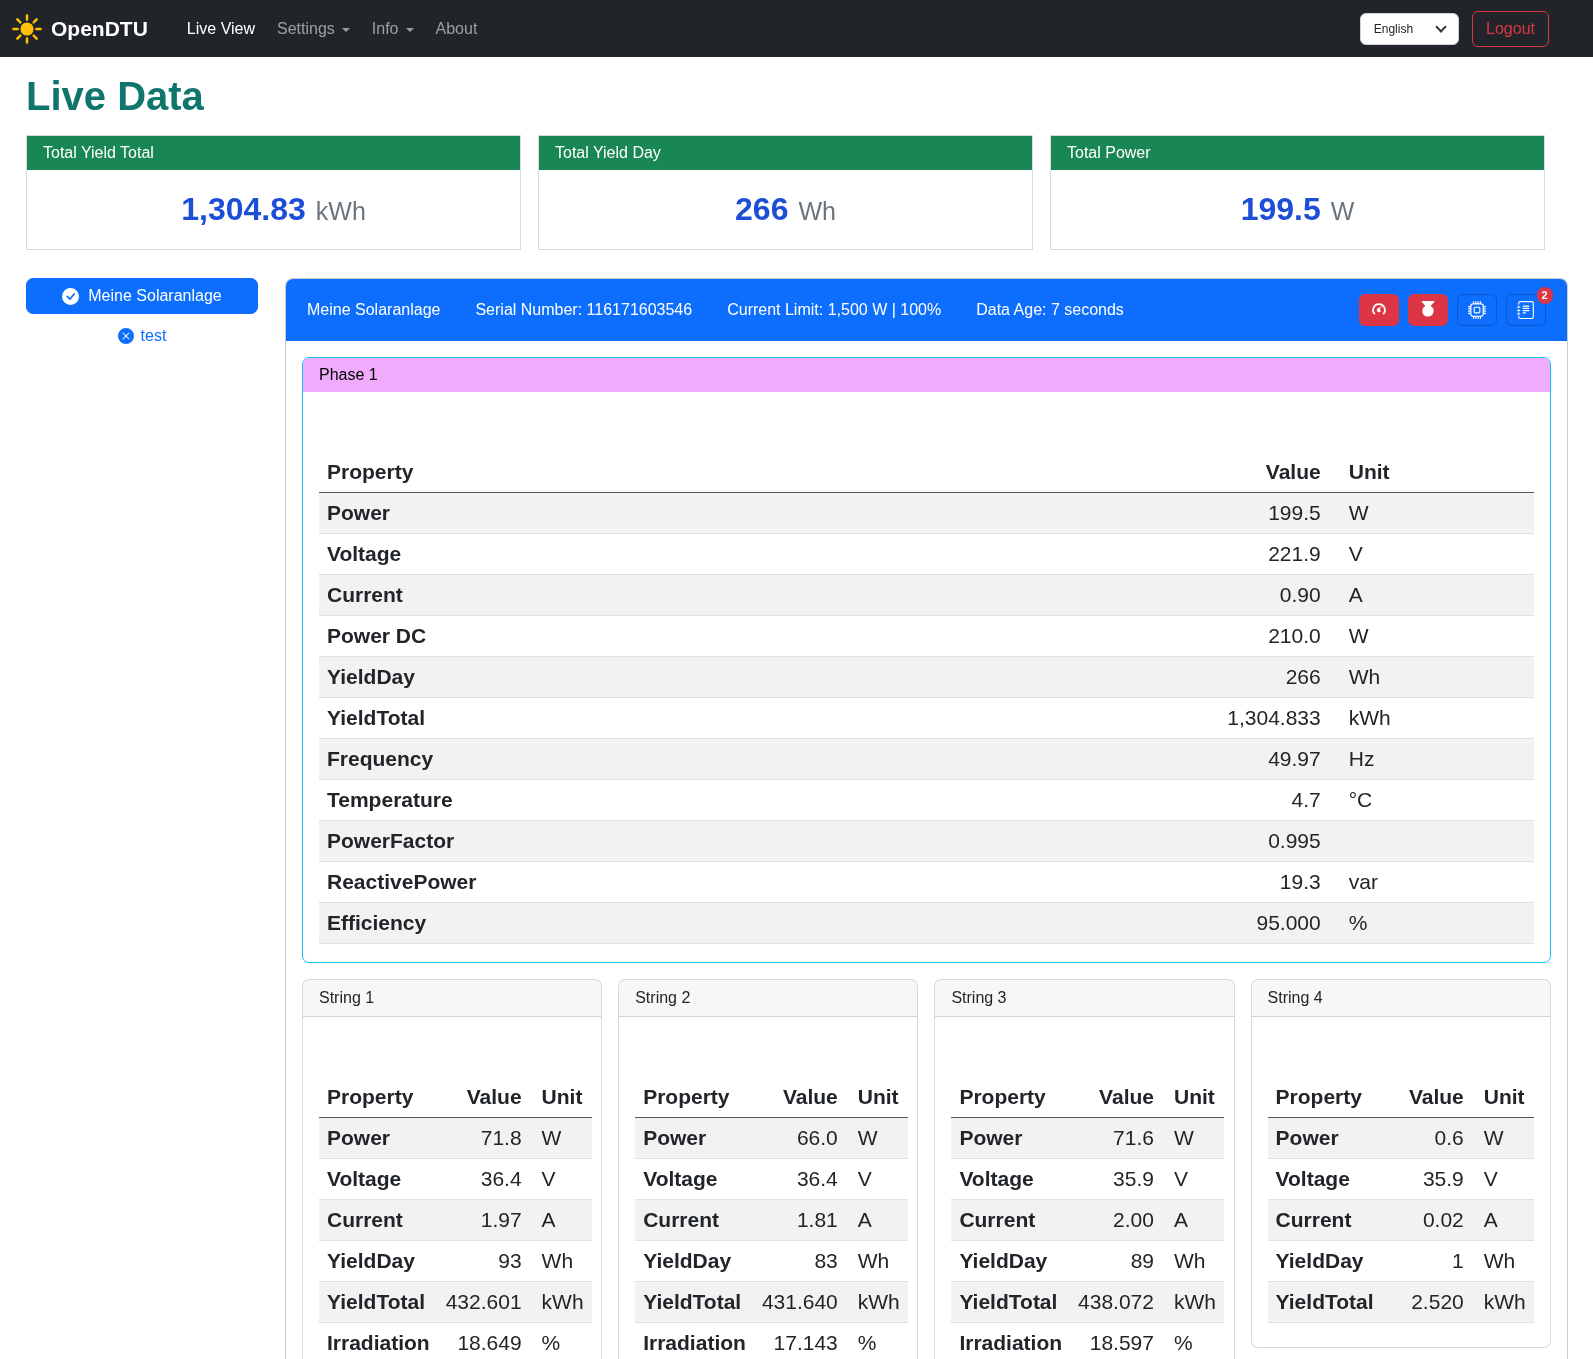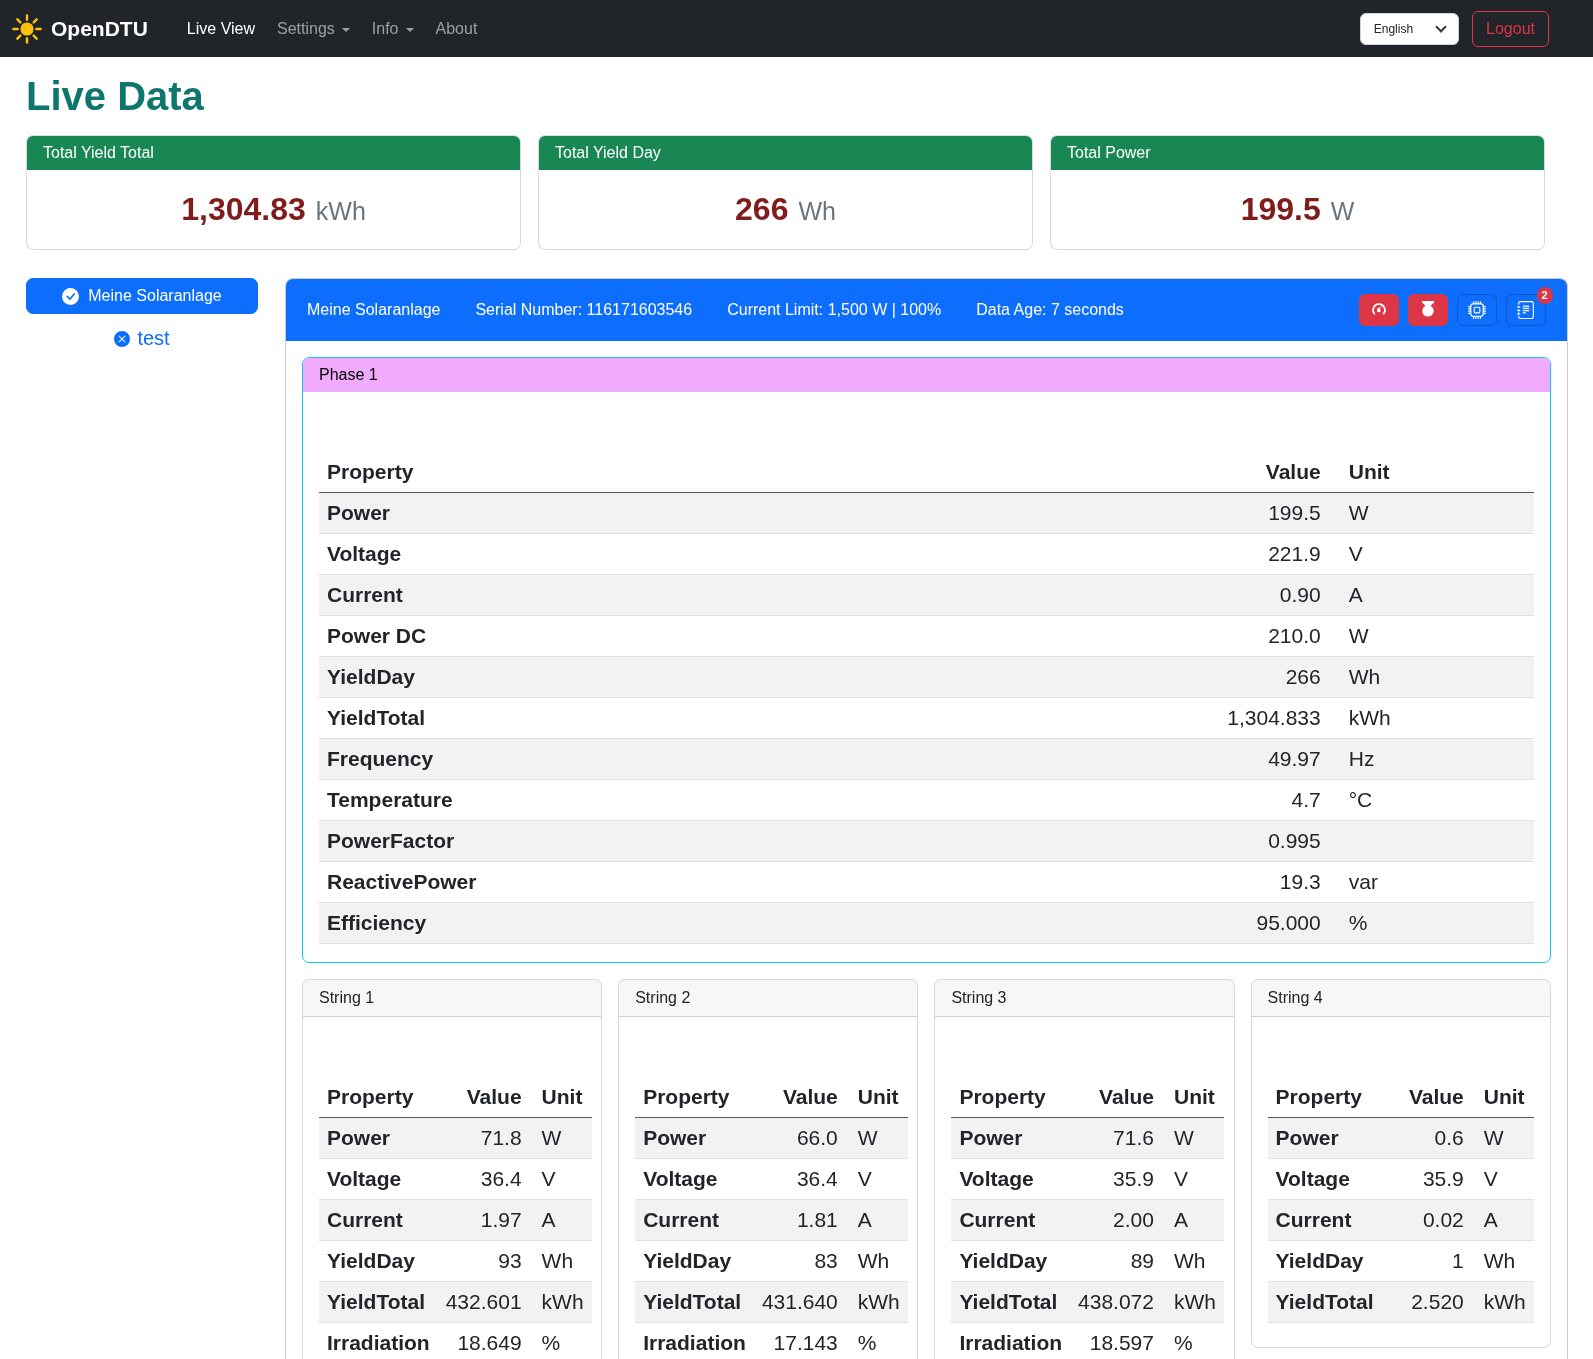--- a/index.html
+++ b/index.html
@@ -32,36 +32,36 @@
     background:transparent; border:1px solid #dc3545; color:#dc3545;
     border-radius:6px; padding:8px 13px; font-size:16px; cursor:pointer;
     font-family:"Liberation Sans", sans-serif;
   }
 
   
   .container { padding:0 48px 0 26px; }
   .page-title { font-size:40px; font-weight:600; margin:17px 0 16px; color:#0f766e; }
 
   .summary-row { display:flex; gap:17px; margin-bottom:28px; }
-  .scard { flex:1 1 0; border:1px solid rgba(0,0,0,.15); border-radius:7px; overflow:hidden; background:#fff; }
+  .scard { flex:1 1 0; border:1px solid rgba(0,0,0,.15); border-radius:1px; overflow:hidden; background:#fff; }
   .scard-header { background:#198754; color:#fff; padding:8px 16px; font-size:16px; }
   .scard-body { display:flex; align-items:baseline; justify-content:center; gap:10px; padding:21px 16px; }
-  .scard-value { font-size:32px; font-weight:700; color:#7f1d1d; }
+  .scard-value { font-size:32px; font-weight:700; color:#1d4ed8; }
   .scard-unit { font-size:25px; color:#6c757d; }
 
   
   .content-row { display:flex; gap:27px; align-items:flex-start; padding-bottom:30px; }
   .sidebar { width:232px; flex:none; display:flex; flex-direction:column; gap:9px; }
   .inv-selected {
     display:flex; align-items:center; justify-content:center; gap:9px;
     background:#0d6efd; color:#fff; border:1px solid #0d6efd; border-radius:7px;
     padding:8px 12px; font-size:16px; cursor:pointer; width:100%;
     font-family:"Liberation Sans", sans-serif;
   }
-  .inv-item { display:flex; align-items:center; justify-content:center; gap:7px; color:#0d6efd; font-size:20px; padding:4px; cursor:pointer; }
+  .inv-item { display:flex; align-items:center; justify-content:center; gap:7px; color:#0d6efd; font-size:16px; padding:4px; cursor:pointer; }
 
   .panel { flex:1 1 auto; border:1px solid rgba(0,0,0,.2); border-radius:8px; background:#fff; }
   .panel-header {
     background:#0d6efd; color:#fff; padding:15px 21px;
     display:flex; align-items:center; gap:35px;
     border-radius:7px 7px 0 0; font-size:16px;
   }
   .icon-btns { margin-left:auto; display:flex; gap:9px; }
   .icon-btn {
     position:relative; border-radius:6px; padding:6px 10px;

